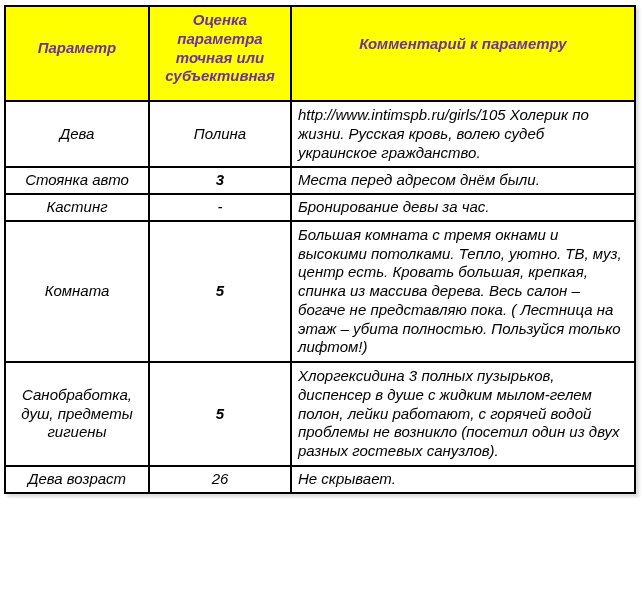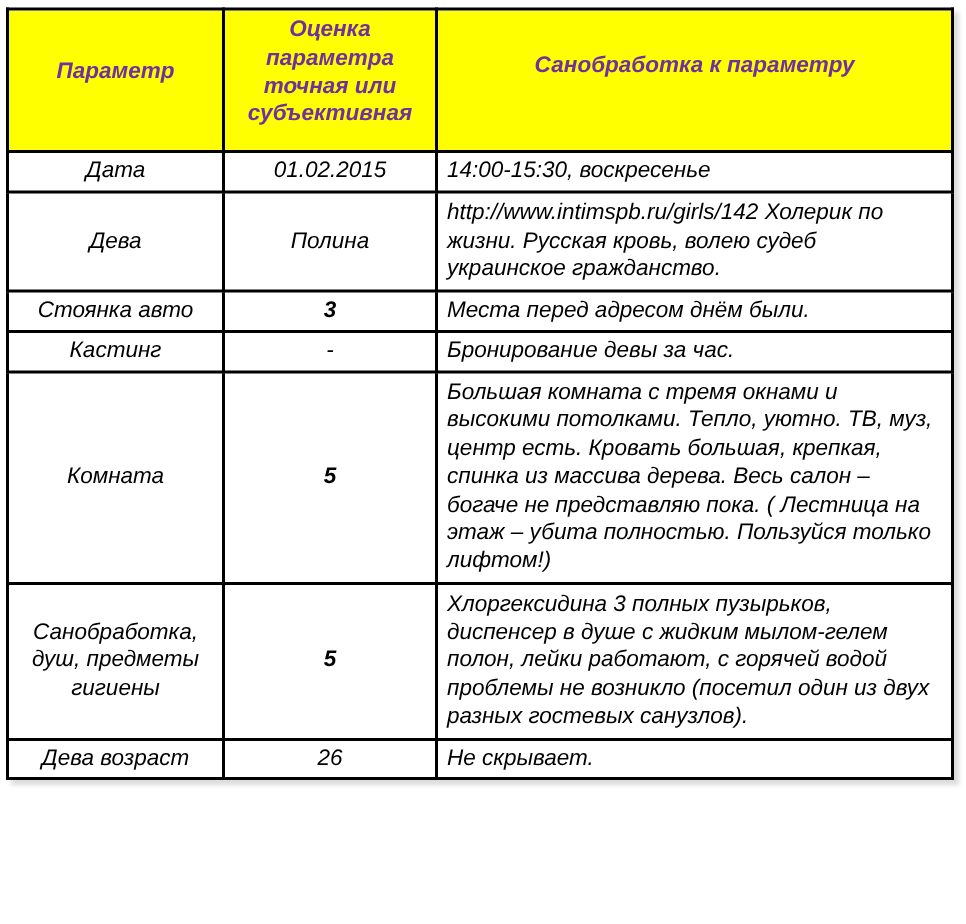--- a/index.html
+++ b/index.html
@@ -73,33 +73,28 @@
   <table class="review">
     <colgroup>
       <col class="c1">
         <col class="c2">
         <col class="c3">
     </colgroup>
     <thead>
       <tr>
         <th class="param-h">Параметр</th>
         <th class="rating-h">Оценка параметра точная или субъективная</th>
-        <th class="comment-h">Санобработка к параметру</th>
+        <th class="comment-h">Комментарий к параметру</th>
       </tr>
     </thead>
     <tbody>
-        <tr>
-          <td class="param">Дата</td>
-          <td class="rating">01.02.2015</td>
-          <td class="comment">14:00-15:30,  воскресенье</td>
-        </tr>
         <tr class="tall">
           <td class="param">Дева</td>
           <td class="rating">Полина</td>
-          <td class="comment">http://www.intimspb.ru/girls/142   Холерик по жизни. Русская кровь, волею судеб украинское гражданство.</td>
+          <td class="comment">http://www.intimspb.ru/girls/105   Холерик по жизни. Русская кровь, волею судеб украинское гражданство.</td>
         </tr>
         <tr>
           <td class="param">Стоянка авто</td>
           <td class="rating bold">3</td>
           <td class="comment">Места перед адресом днём были.</td>
         </tr>
         <tr>
           <td class="param">Кастинг</td>
           <td class="rating">-</td>
           <td class="comment">Бронирование девы за час.</td>

